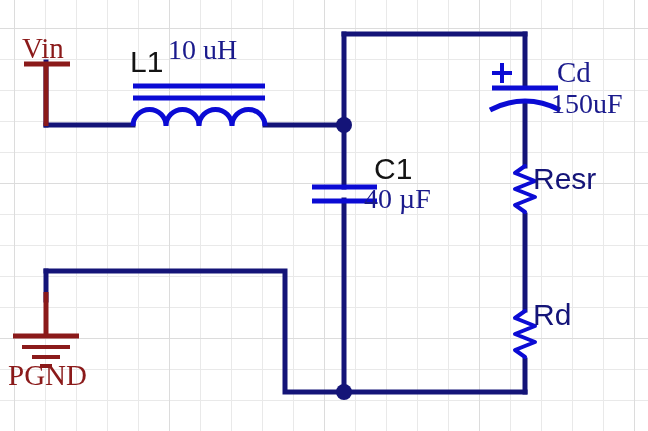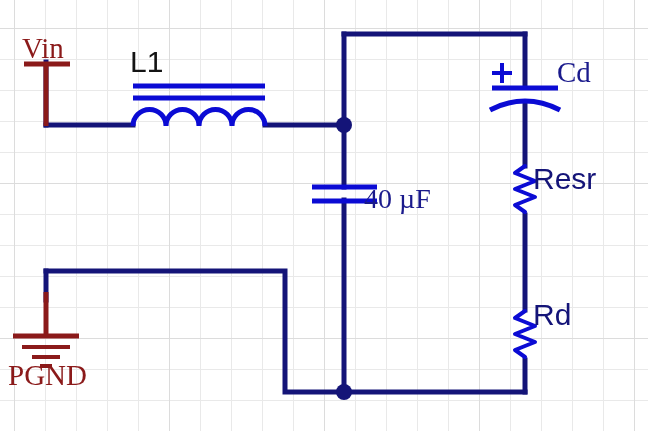--- a/index.html
+++ b/index.html
@@ -146,24 +146,27 @@
     </g>
 
   </svg>
 
   <div class="lbl lbl-serif-red" style="left:22px; top:34px; font-size:29px;">Vin</div>
 
   <div class="lbl lbl-serif-red" style="left:8px; top:361px; font-size:29px;">PGND</div>
 
   <div class="lbl lbl-sans-dark" style="left:130px; top:47px; font-size:30px;">L1</div>
 
+  <div class="lbl lbl-serif-navy" style="left:168px; top:36px; font-size:28px;">10 uH</div>
 
+  <div class="lbl lbl-sans-dark" style="left:374px; top:154px; font-size:30px;">C1</div>
 
   <div class="lbl lbl-serif-navy" style="left:364px; top:185px; font-size:28px;">40 µF</div>
 
   <div class="lbl lbl-serif-navy" style="left:557px; top:58px; font-size:29px;">Cd</div>
 
+  <div class="lbl lbl-serif-navy" style="left:551px; top:90px; font-size:28px;">150uF</div>
 
   <div class="lbl lbl-sans-navy" style="left:533px; top:164px; font-size:30px;">Resr</div>
 
   <div class="lbl lbl-sans-navy" style="left:533px; top:300px; font-size:30px;">Rd</div>
 
 </div>
 
 </body></html>

